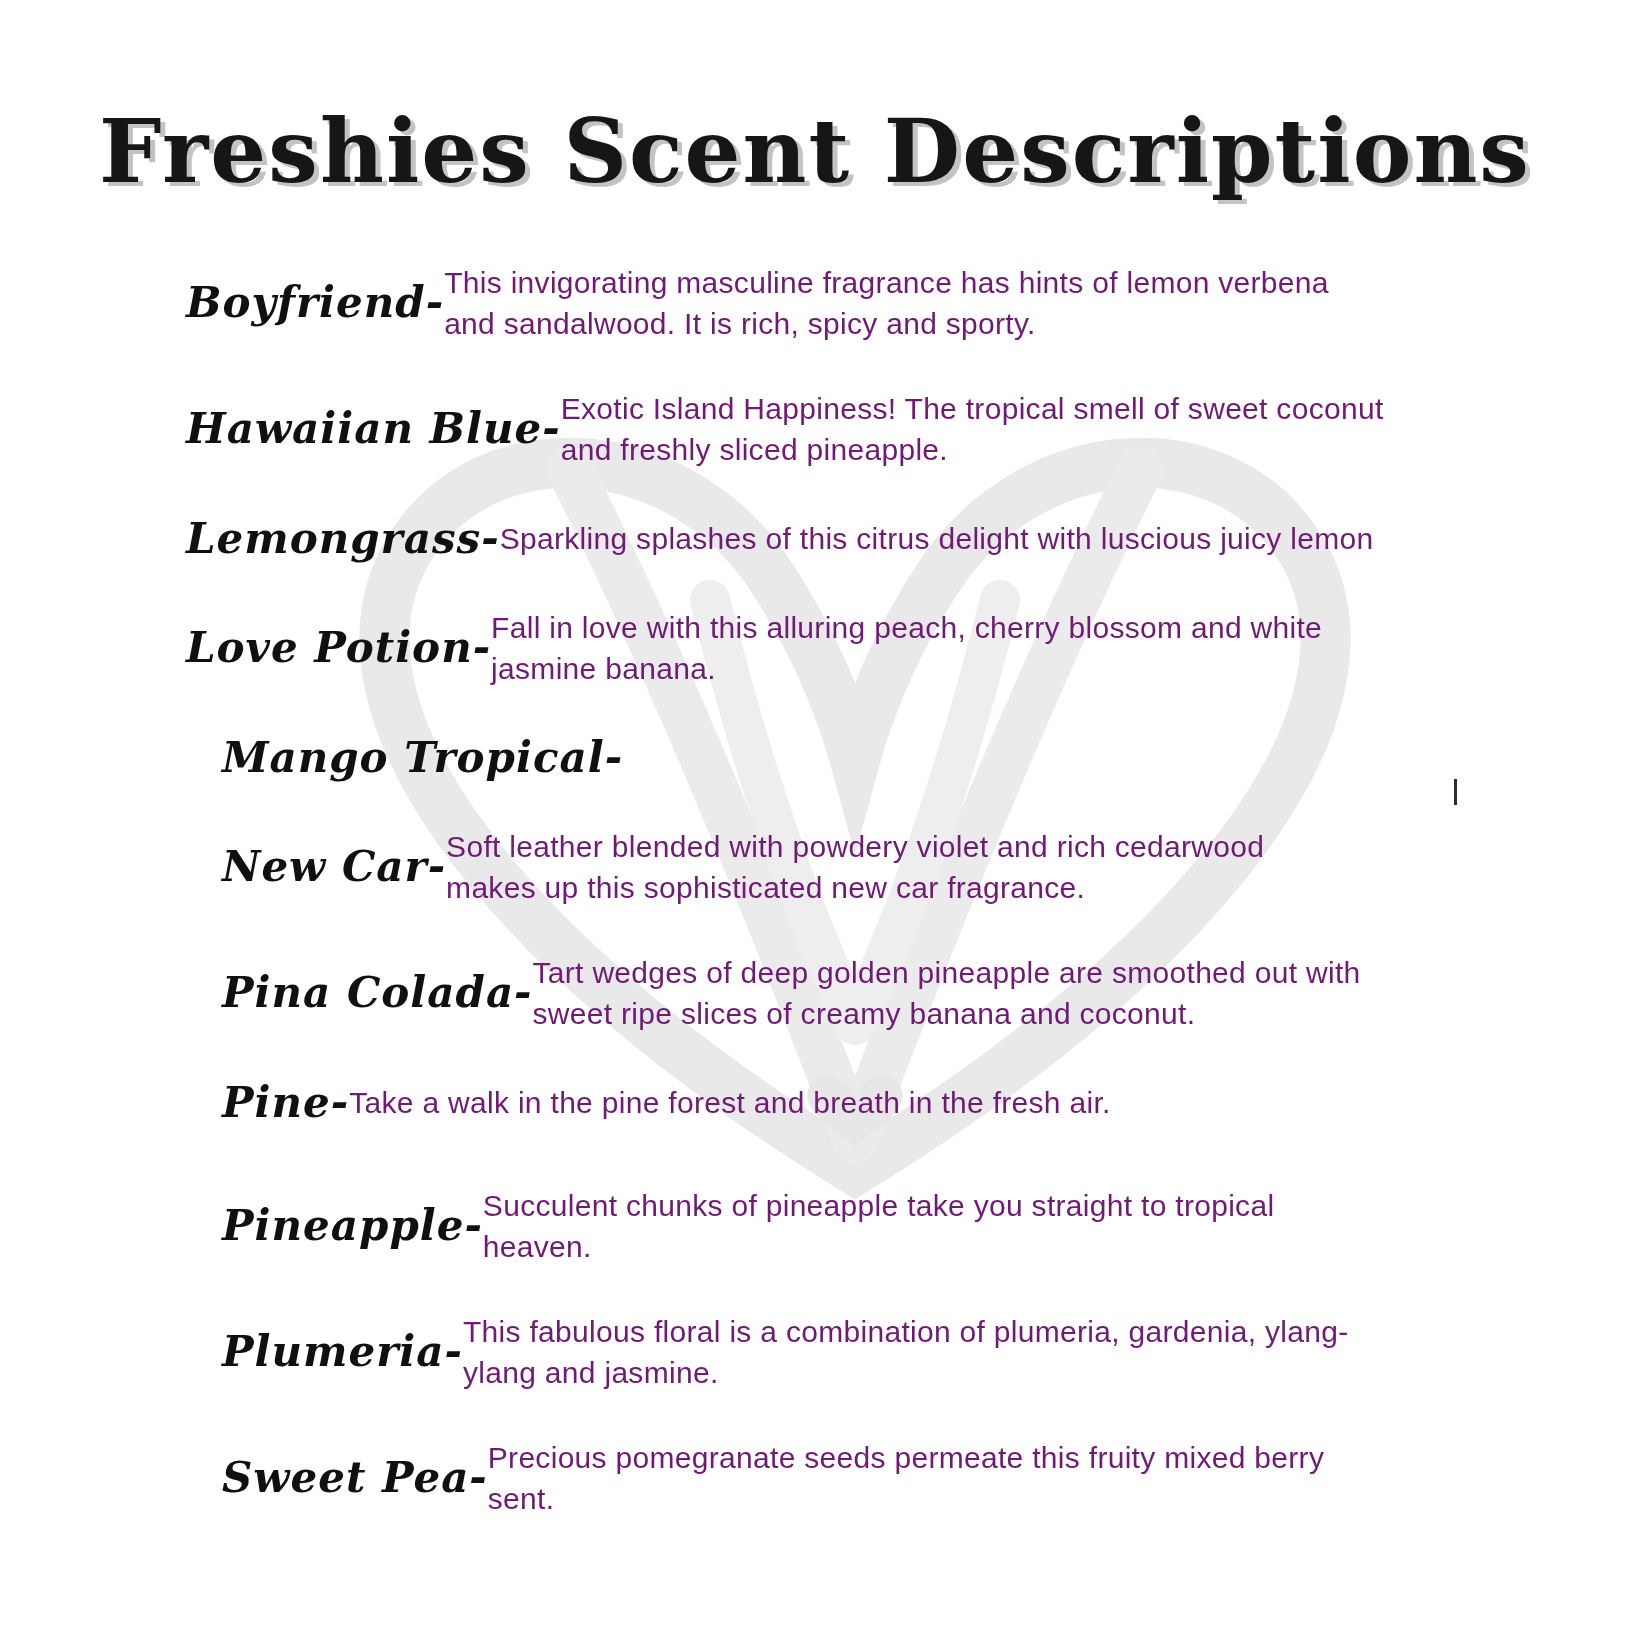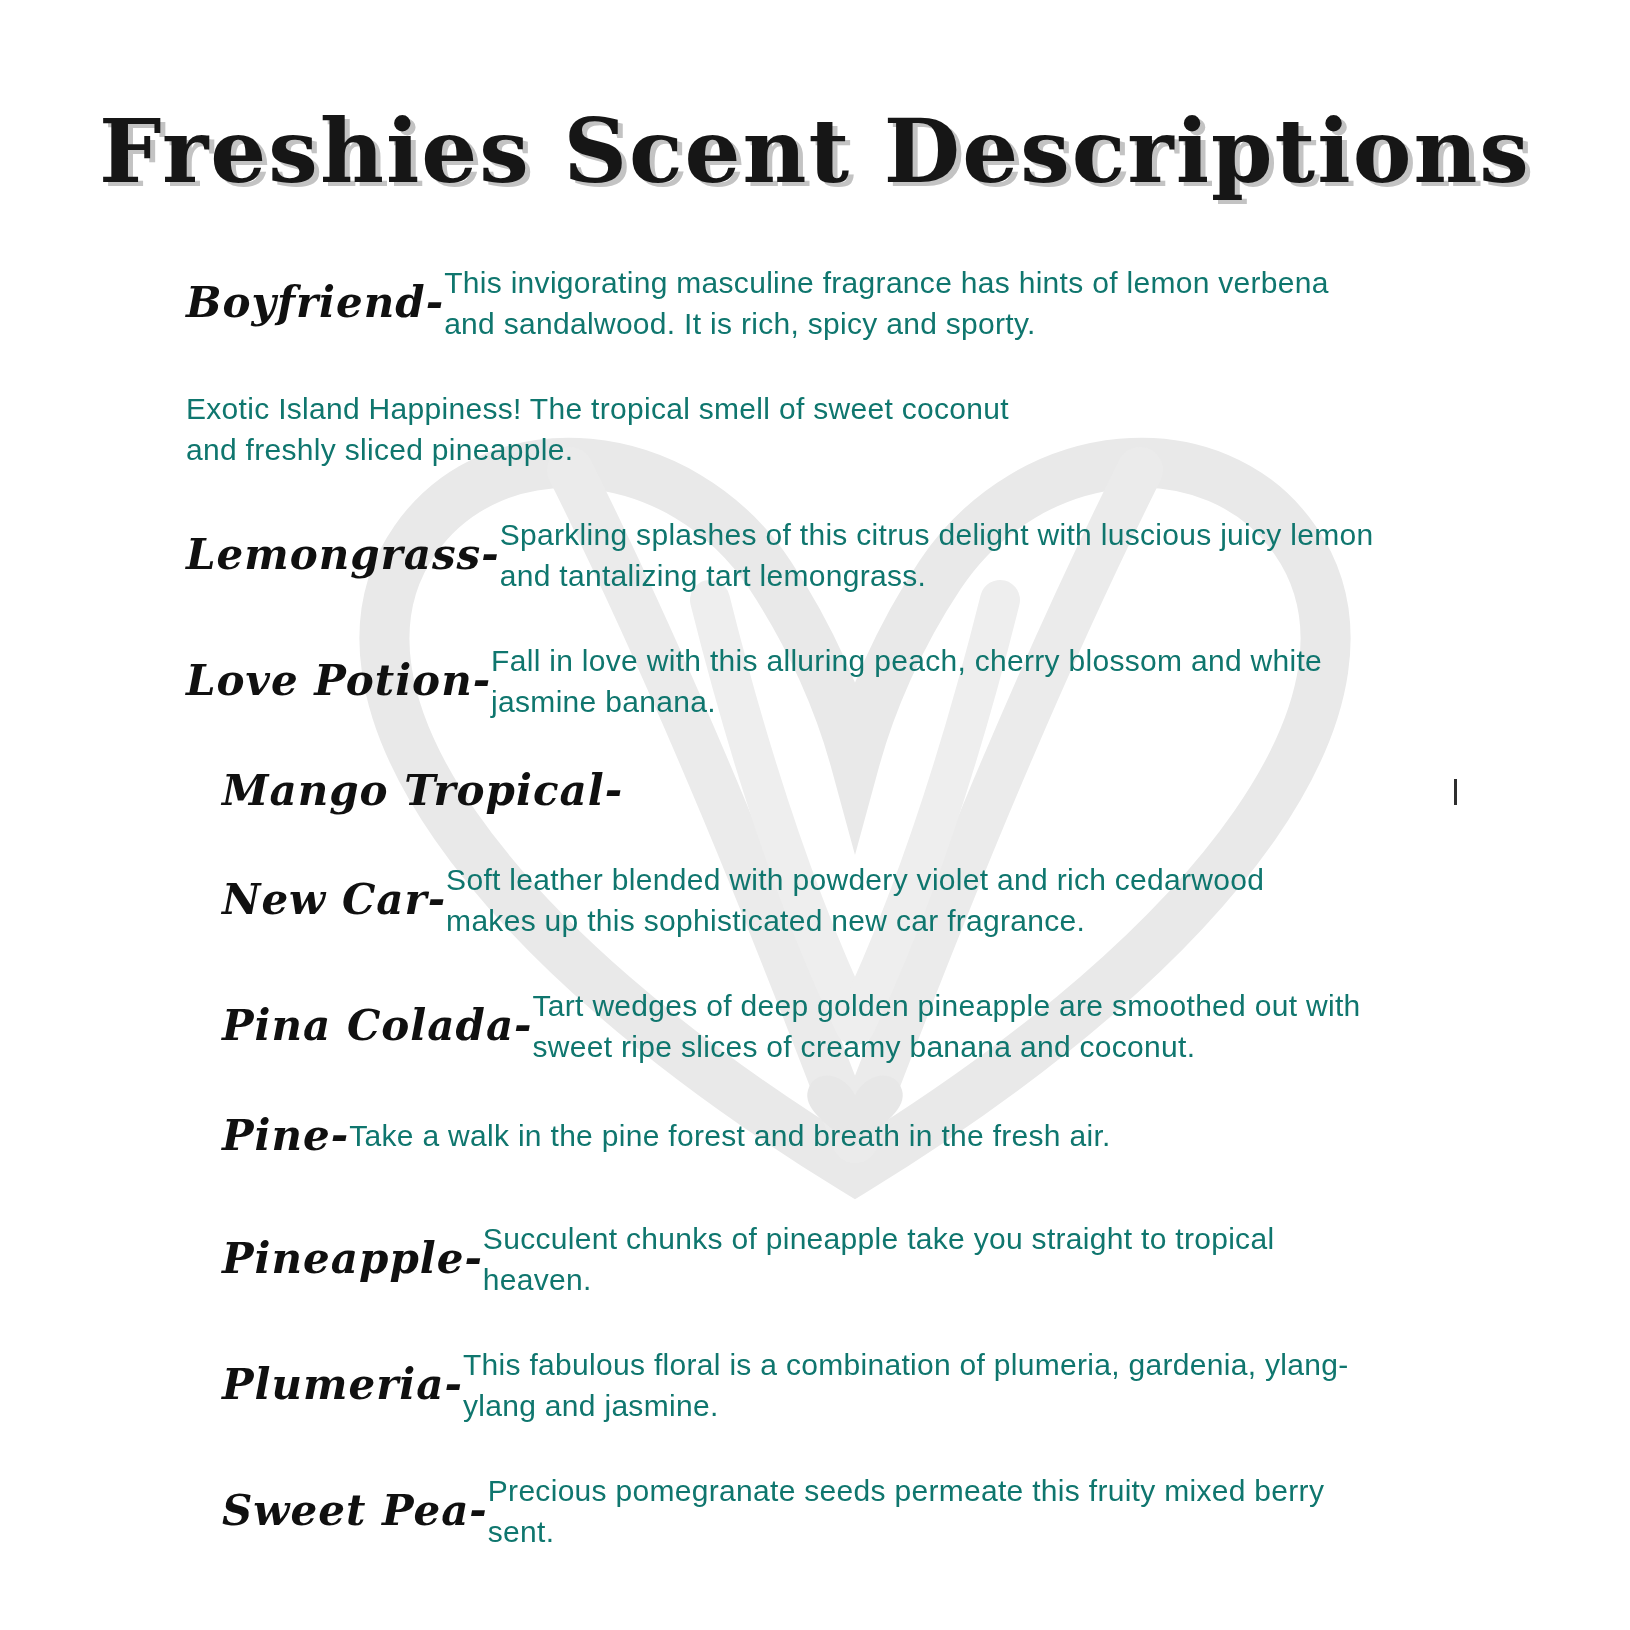--- a/index.html
+++ b/index.html
@@ -62,21 +62,21 @@
     font-style: italic;
     font-weight: 700;
     font-size: 42px;
     letter-spacing: 1px;
     color: #101010;
     white-space: nowrap;
     flex: 0 0 auto;
   }
 
   .scent-desc {
-    color: #0f766e;
+    color: #701a75;
     font-size: 30px;
     line-height: 41px;
     font-weight: 400;
     letter-spacing: 0.3px;
   }
   .scent-desc .line { white-space: nowrap; }
 
   
   .cursor-artifact {
     position: absolute;
@@ -110,31 +110,31 @@
 
     <div class="scent-row">
       <span class="scent-name">Boyfriend-</span>
       <div class="scent-desc">
         <div class="line">This invigorating masculine fragrance has hints of lemon verbena</div>
         <div class="line">and sandalwood. It is rich, spicy and sporty.</div>
       </div>
     </div>
 
     <div class="scent-row">
+      <span class="scent-name">Hawaiian Blue-</span>
       <div class="scent-desc">
         <div class="line">Exotic Island Happiness! The tropical smell of sweet coconut</div>
         <div class="line">and freshly sliced pineapple.</div>
       </div>
     </div>
 
     <div class="scent-row">
       <span class="scent-name">Lemongrass-</span>
       <div class="scent-desc">
         <div class="line">Sparkling splashes of this citrus delight with luscious juicy lemon</div>
-        <div class="line">and tantalizing tart lemongrass.</div>
       </div>
     </div>
 
     <div class="scent-row">
       <span class="scent-name">Love Potion-</span>
       <div class="scent-desc">
         <div class="line">Fall in love with this alluring peach, cherry blossom and white</div>
         <div class="line">jasmine banana.</div>
       </div>
     </div>

